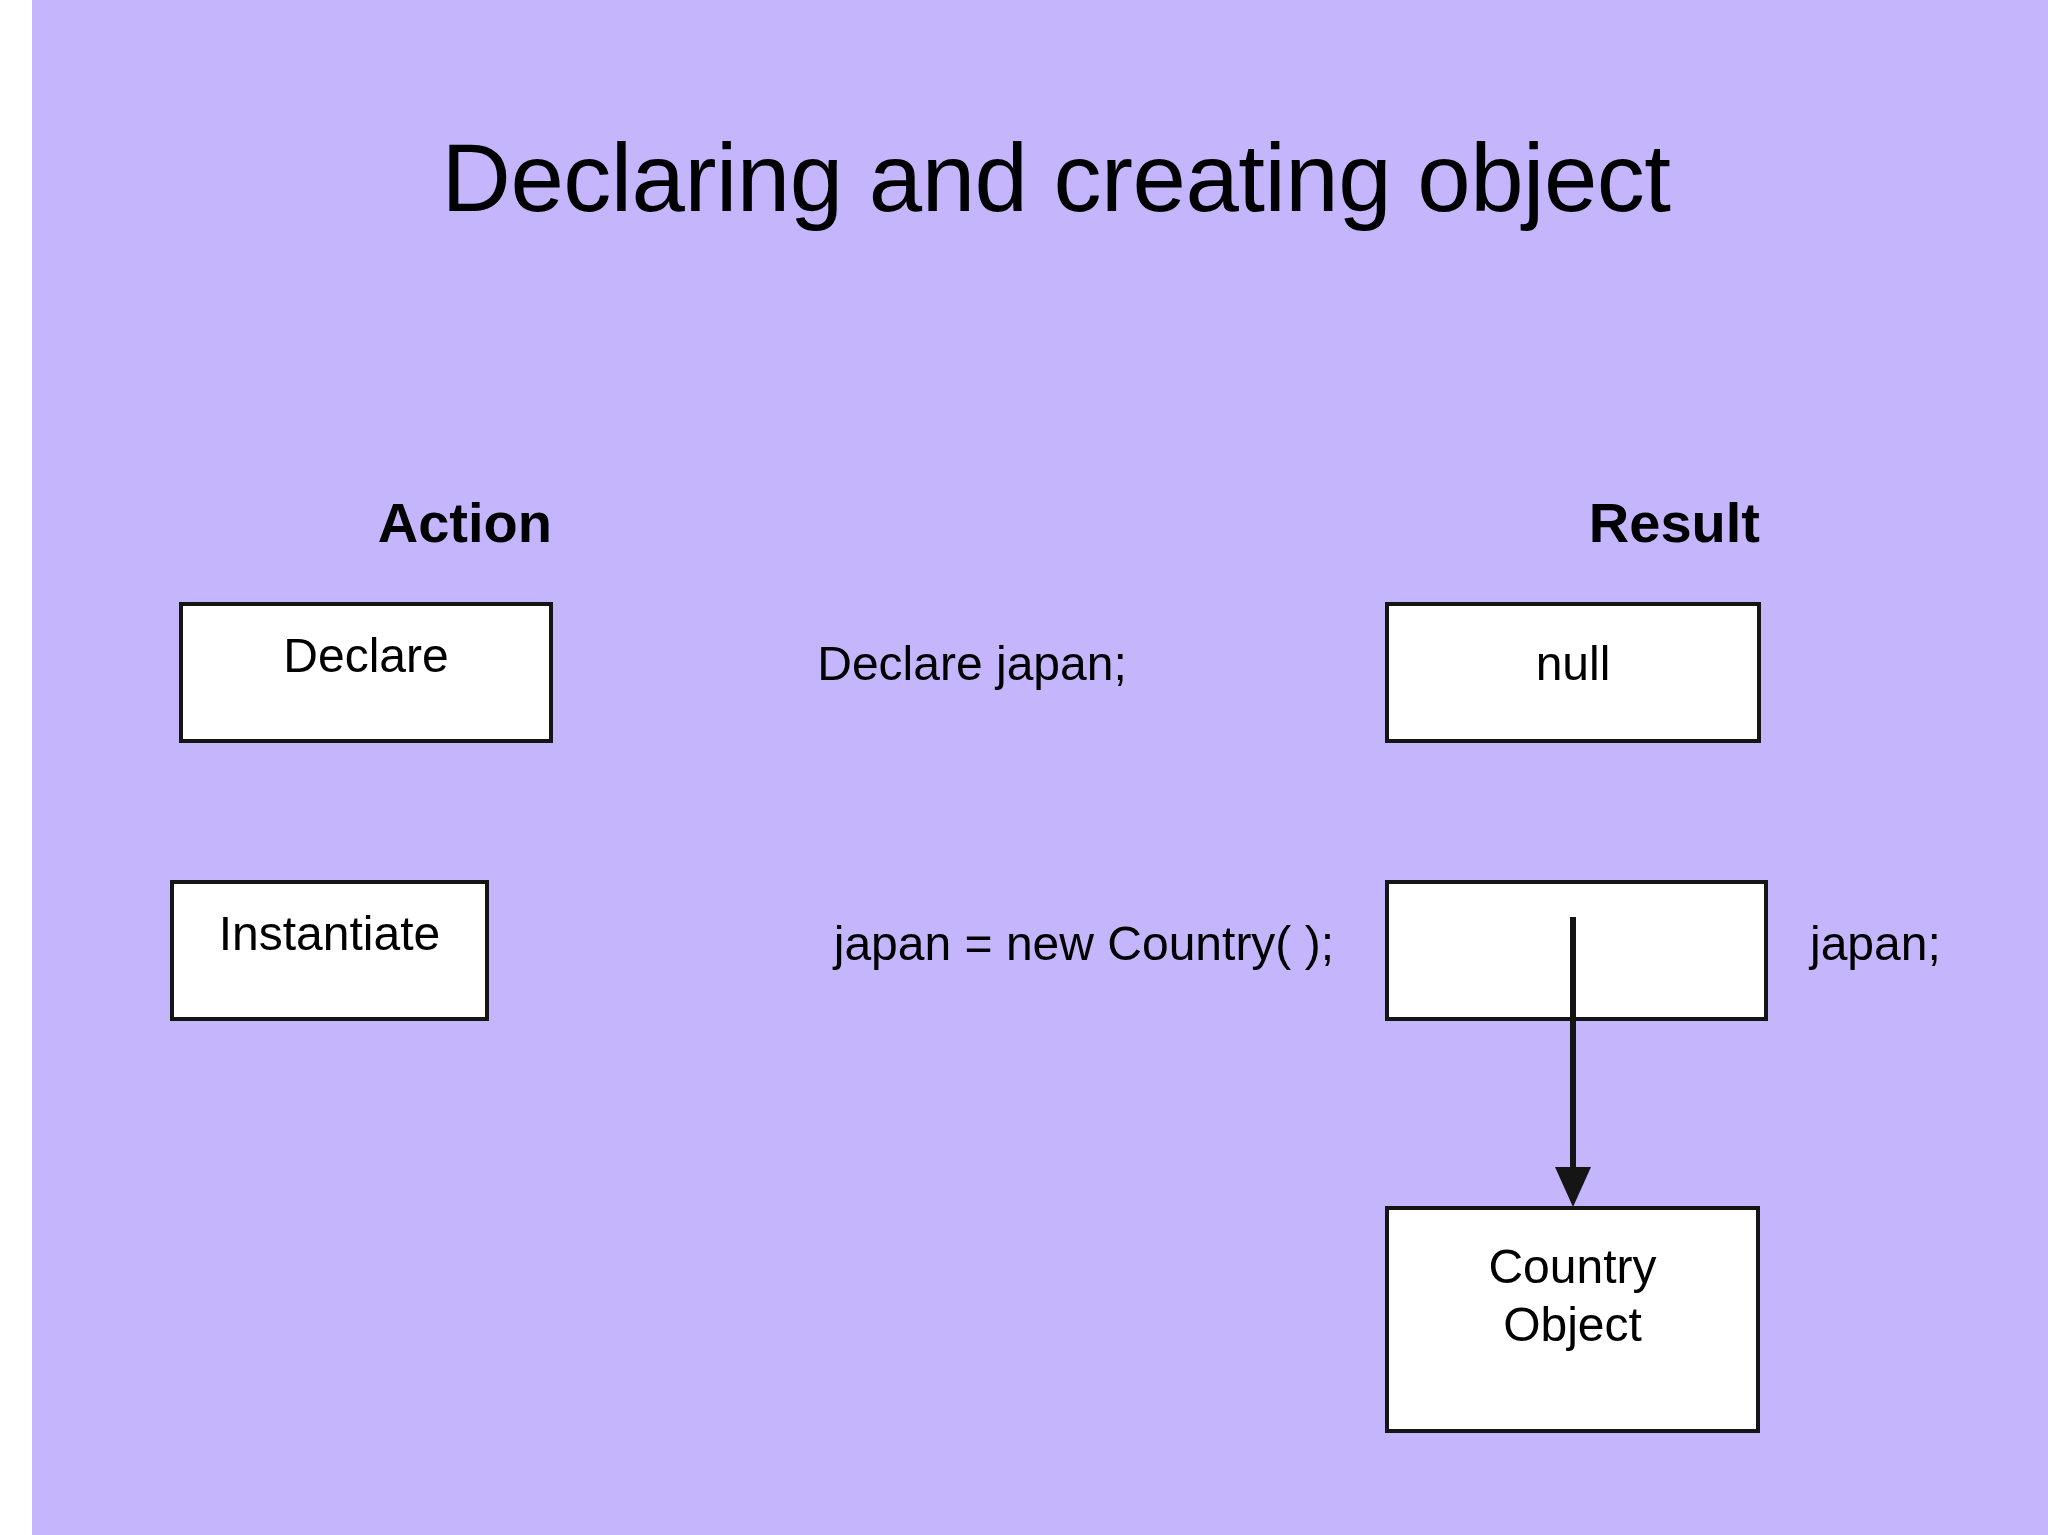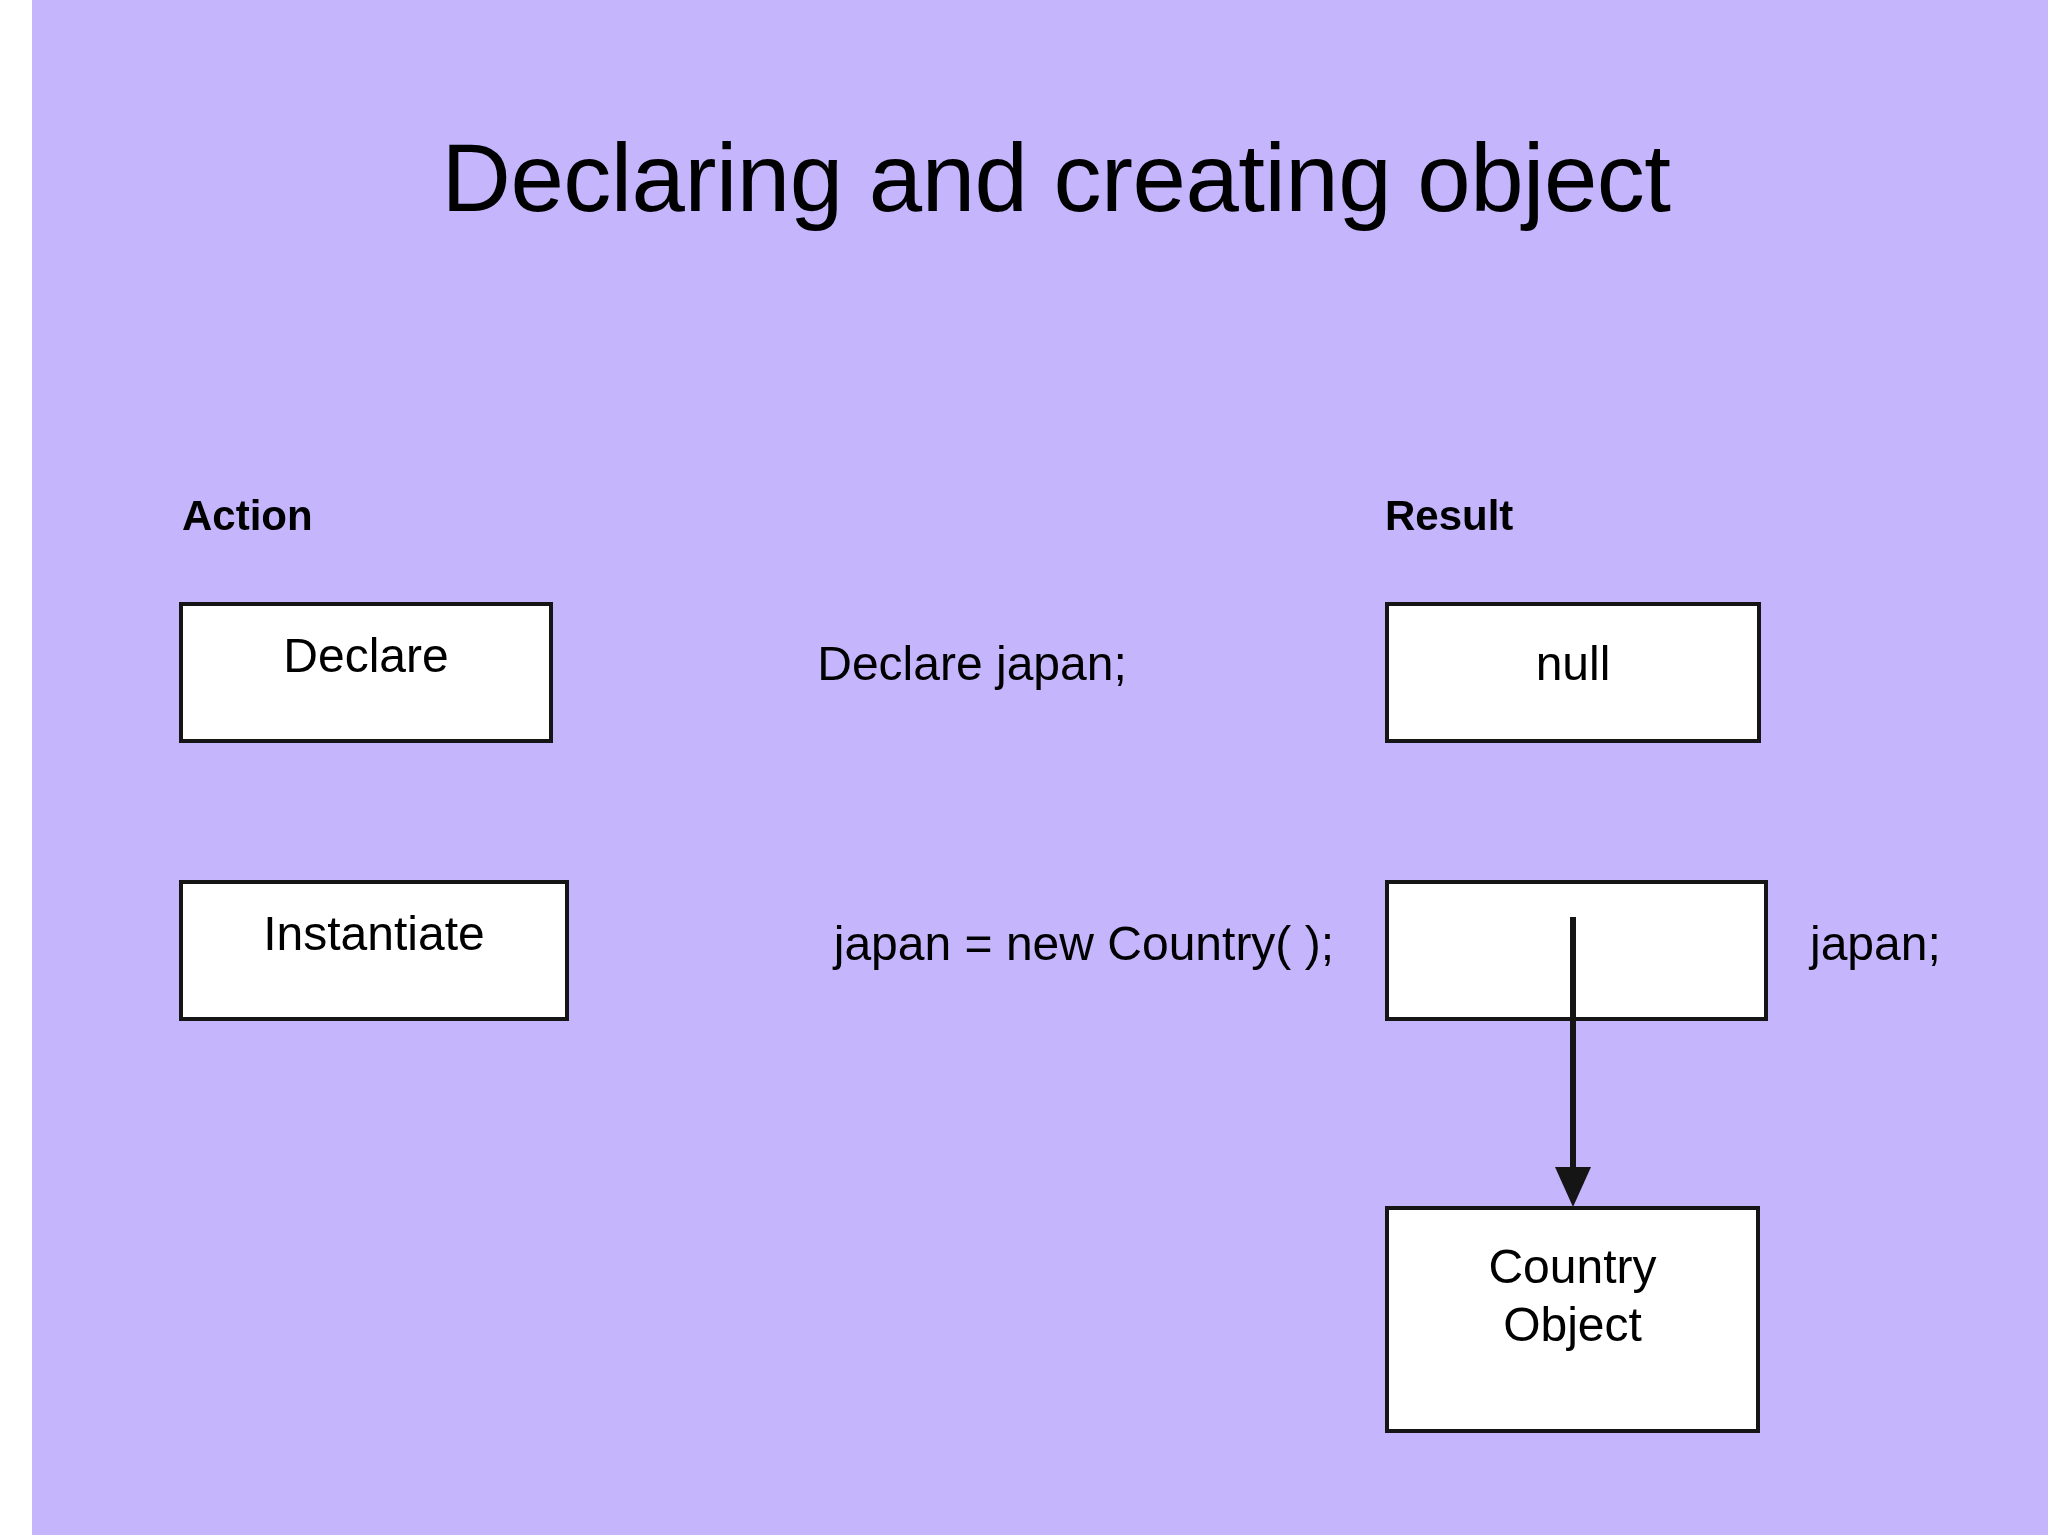--- a/index.html
+++ b/index.html
@@ -34,24 +34,24 @@
     font-weight: 400;
     line-height: 1.05;
     letter-spacing: -0.5px;
     white-space: nowrap;
     color: #000000;
   }
 
   
   .col-header {
     position: absolute;
-    font-size: 42px;
+    font-size: 56px;
     font-weight: 700;
     line-height: 1;
-    text-align: left;
+    text-align: right;
     white-space: nowrap;
     color: #000000;
   }
   .col-header.action {
     left: 150px;
     top: 495px;
     width: 370px;
   }
   .col-header.result {
     left: 1353px;
@@ -86,23 +86,23 @@
   .box-null {
     left: 1353px;
     top: 602px;
     width: 376px;
     height: 141px;
     padding-top: 30px;
   }
 
   
   .box-instantiate {
-    left: 147px;
+    left: 138px;
     top: 880px;
-    width: 390px;
+    width: 319px;
     height: 141px;
     padding-top: 22px;
   }
   .box-ref {
     left: 1353px;
     top: 880px;
     width: 383px;
     height: 141px;
   }
 

